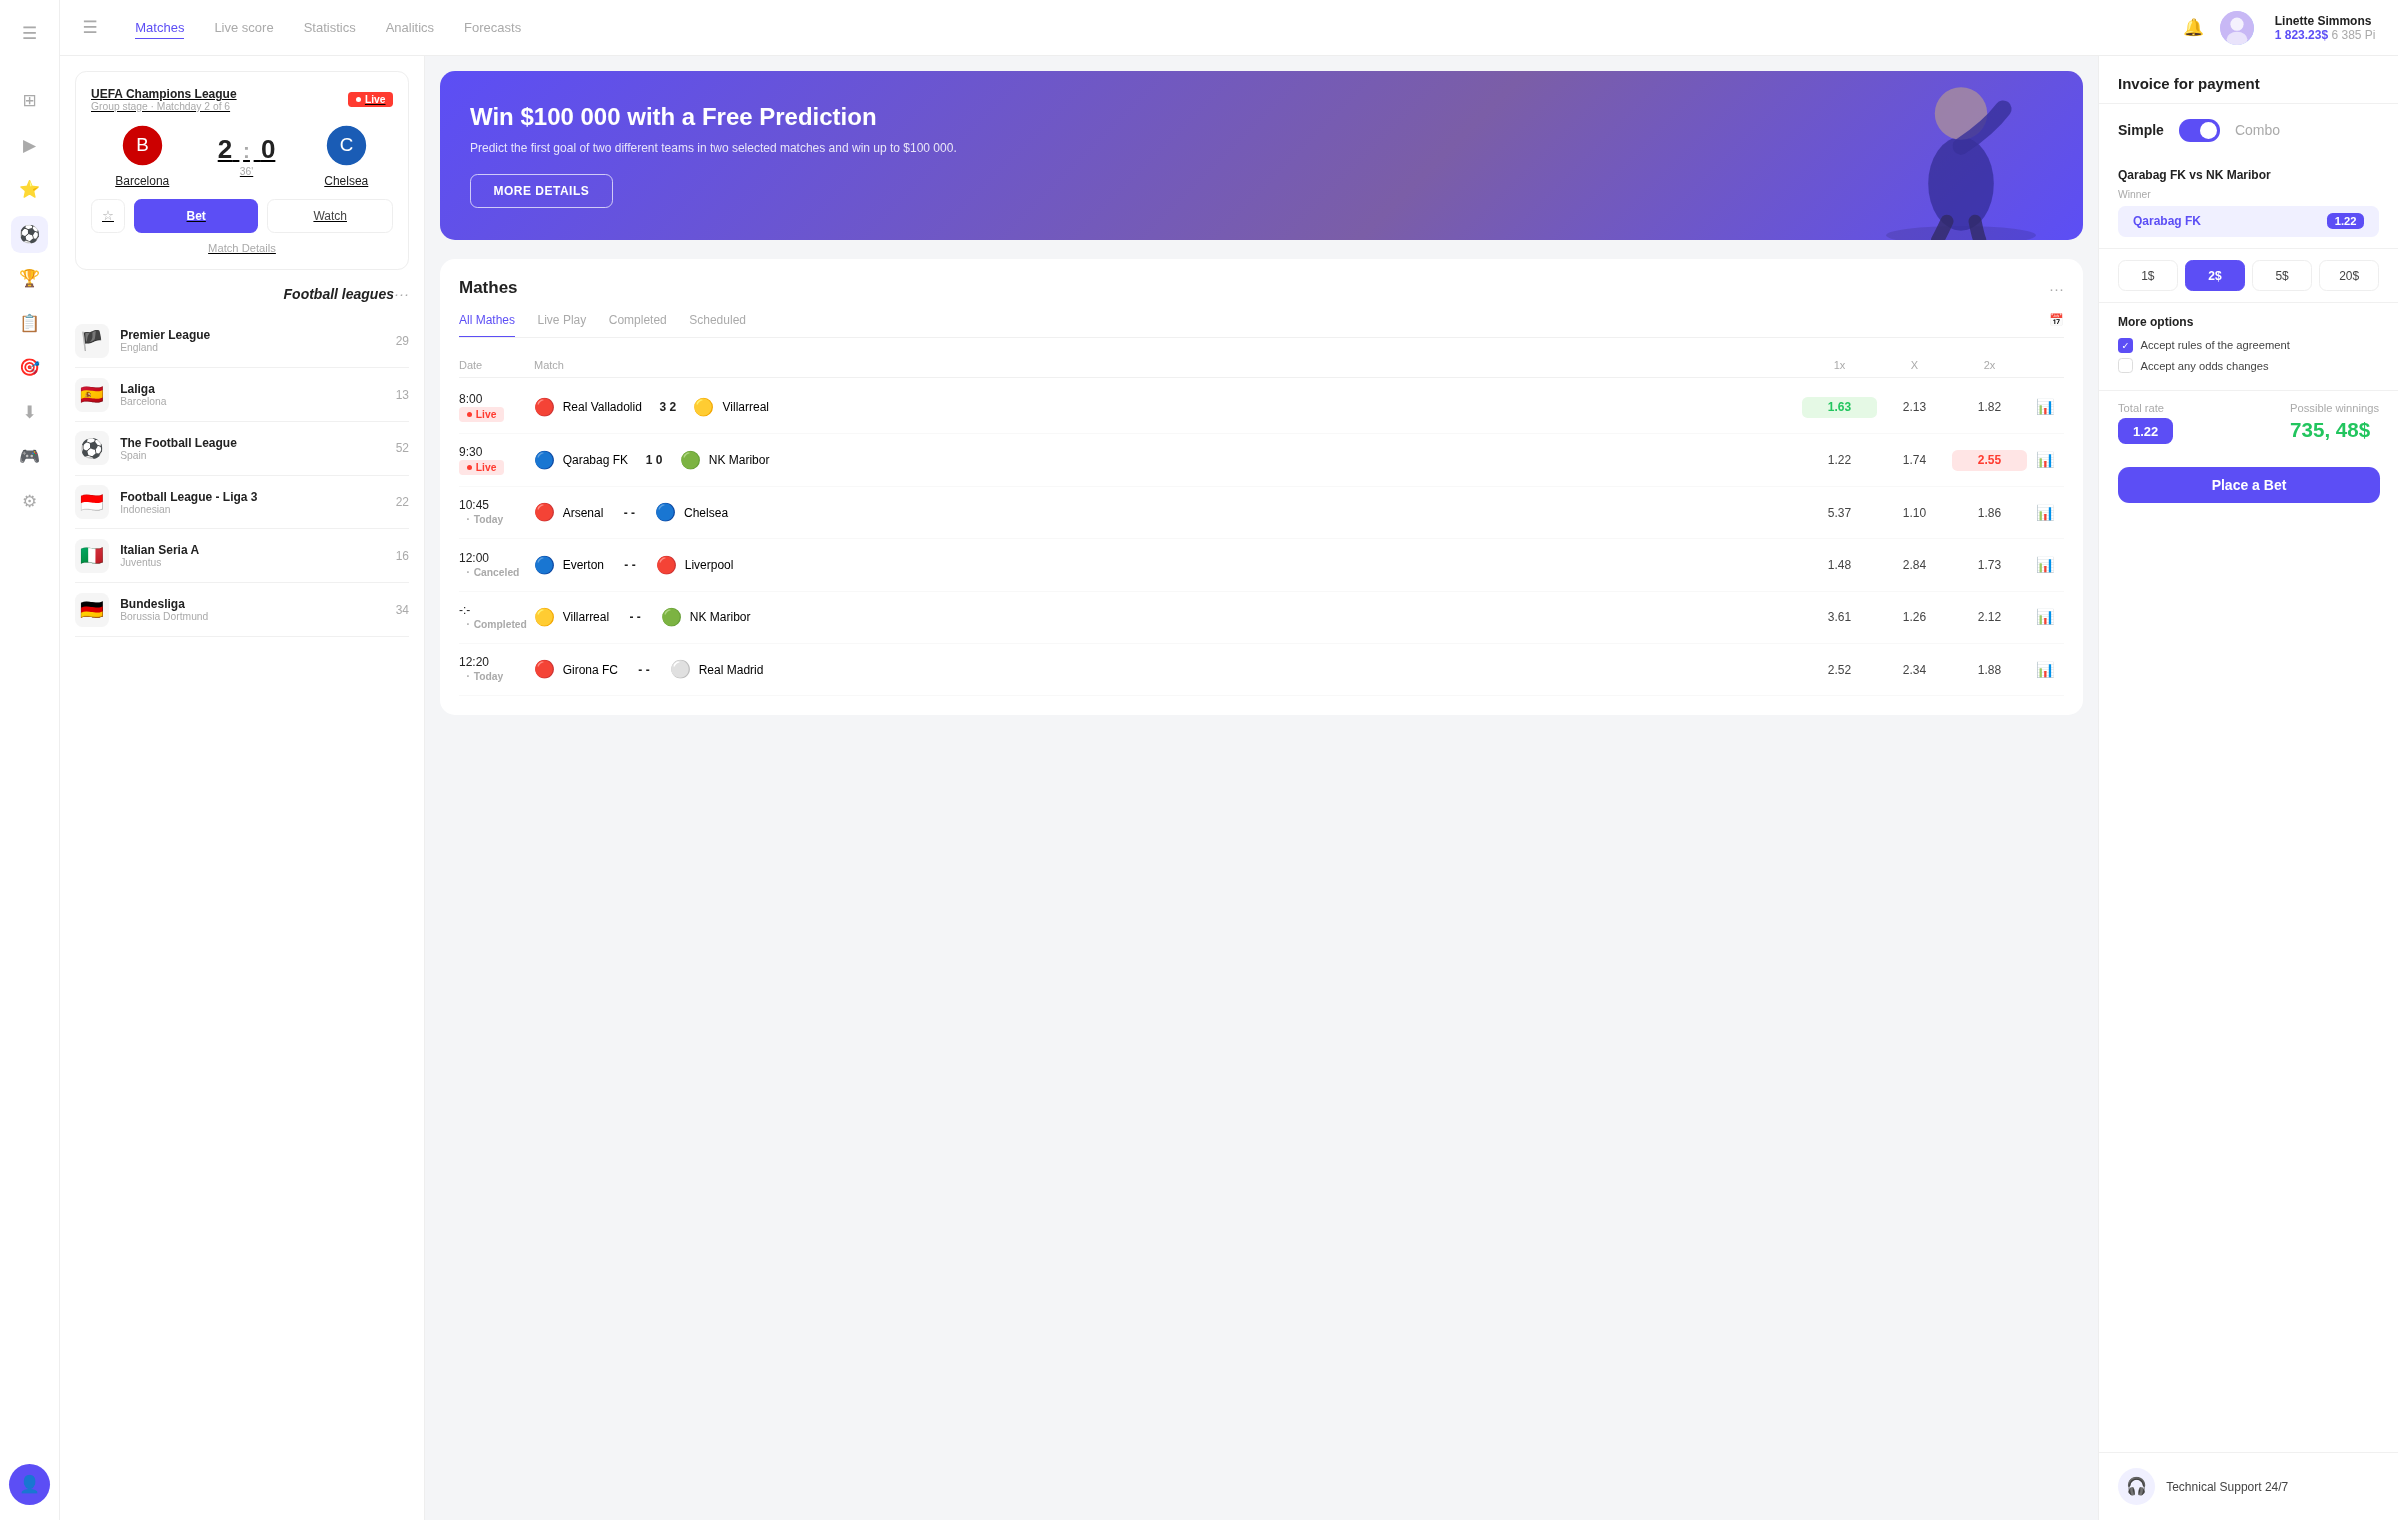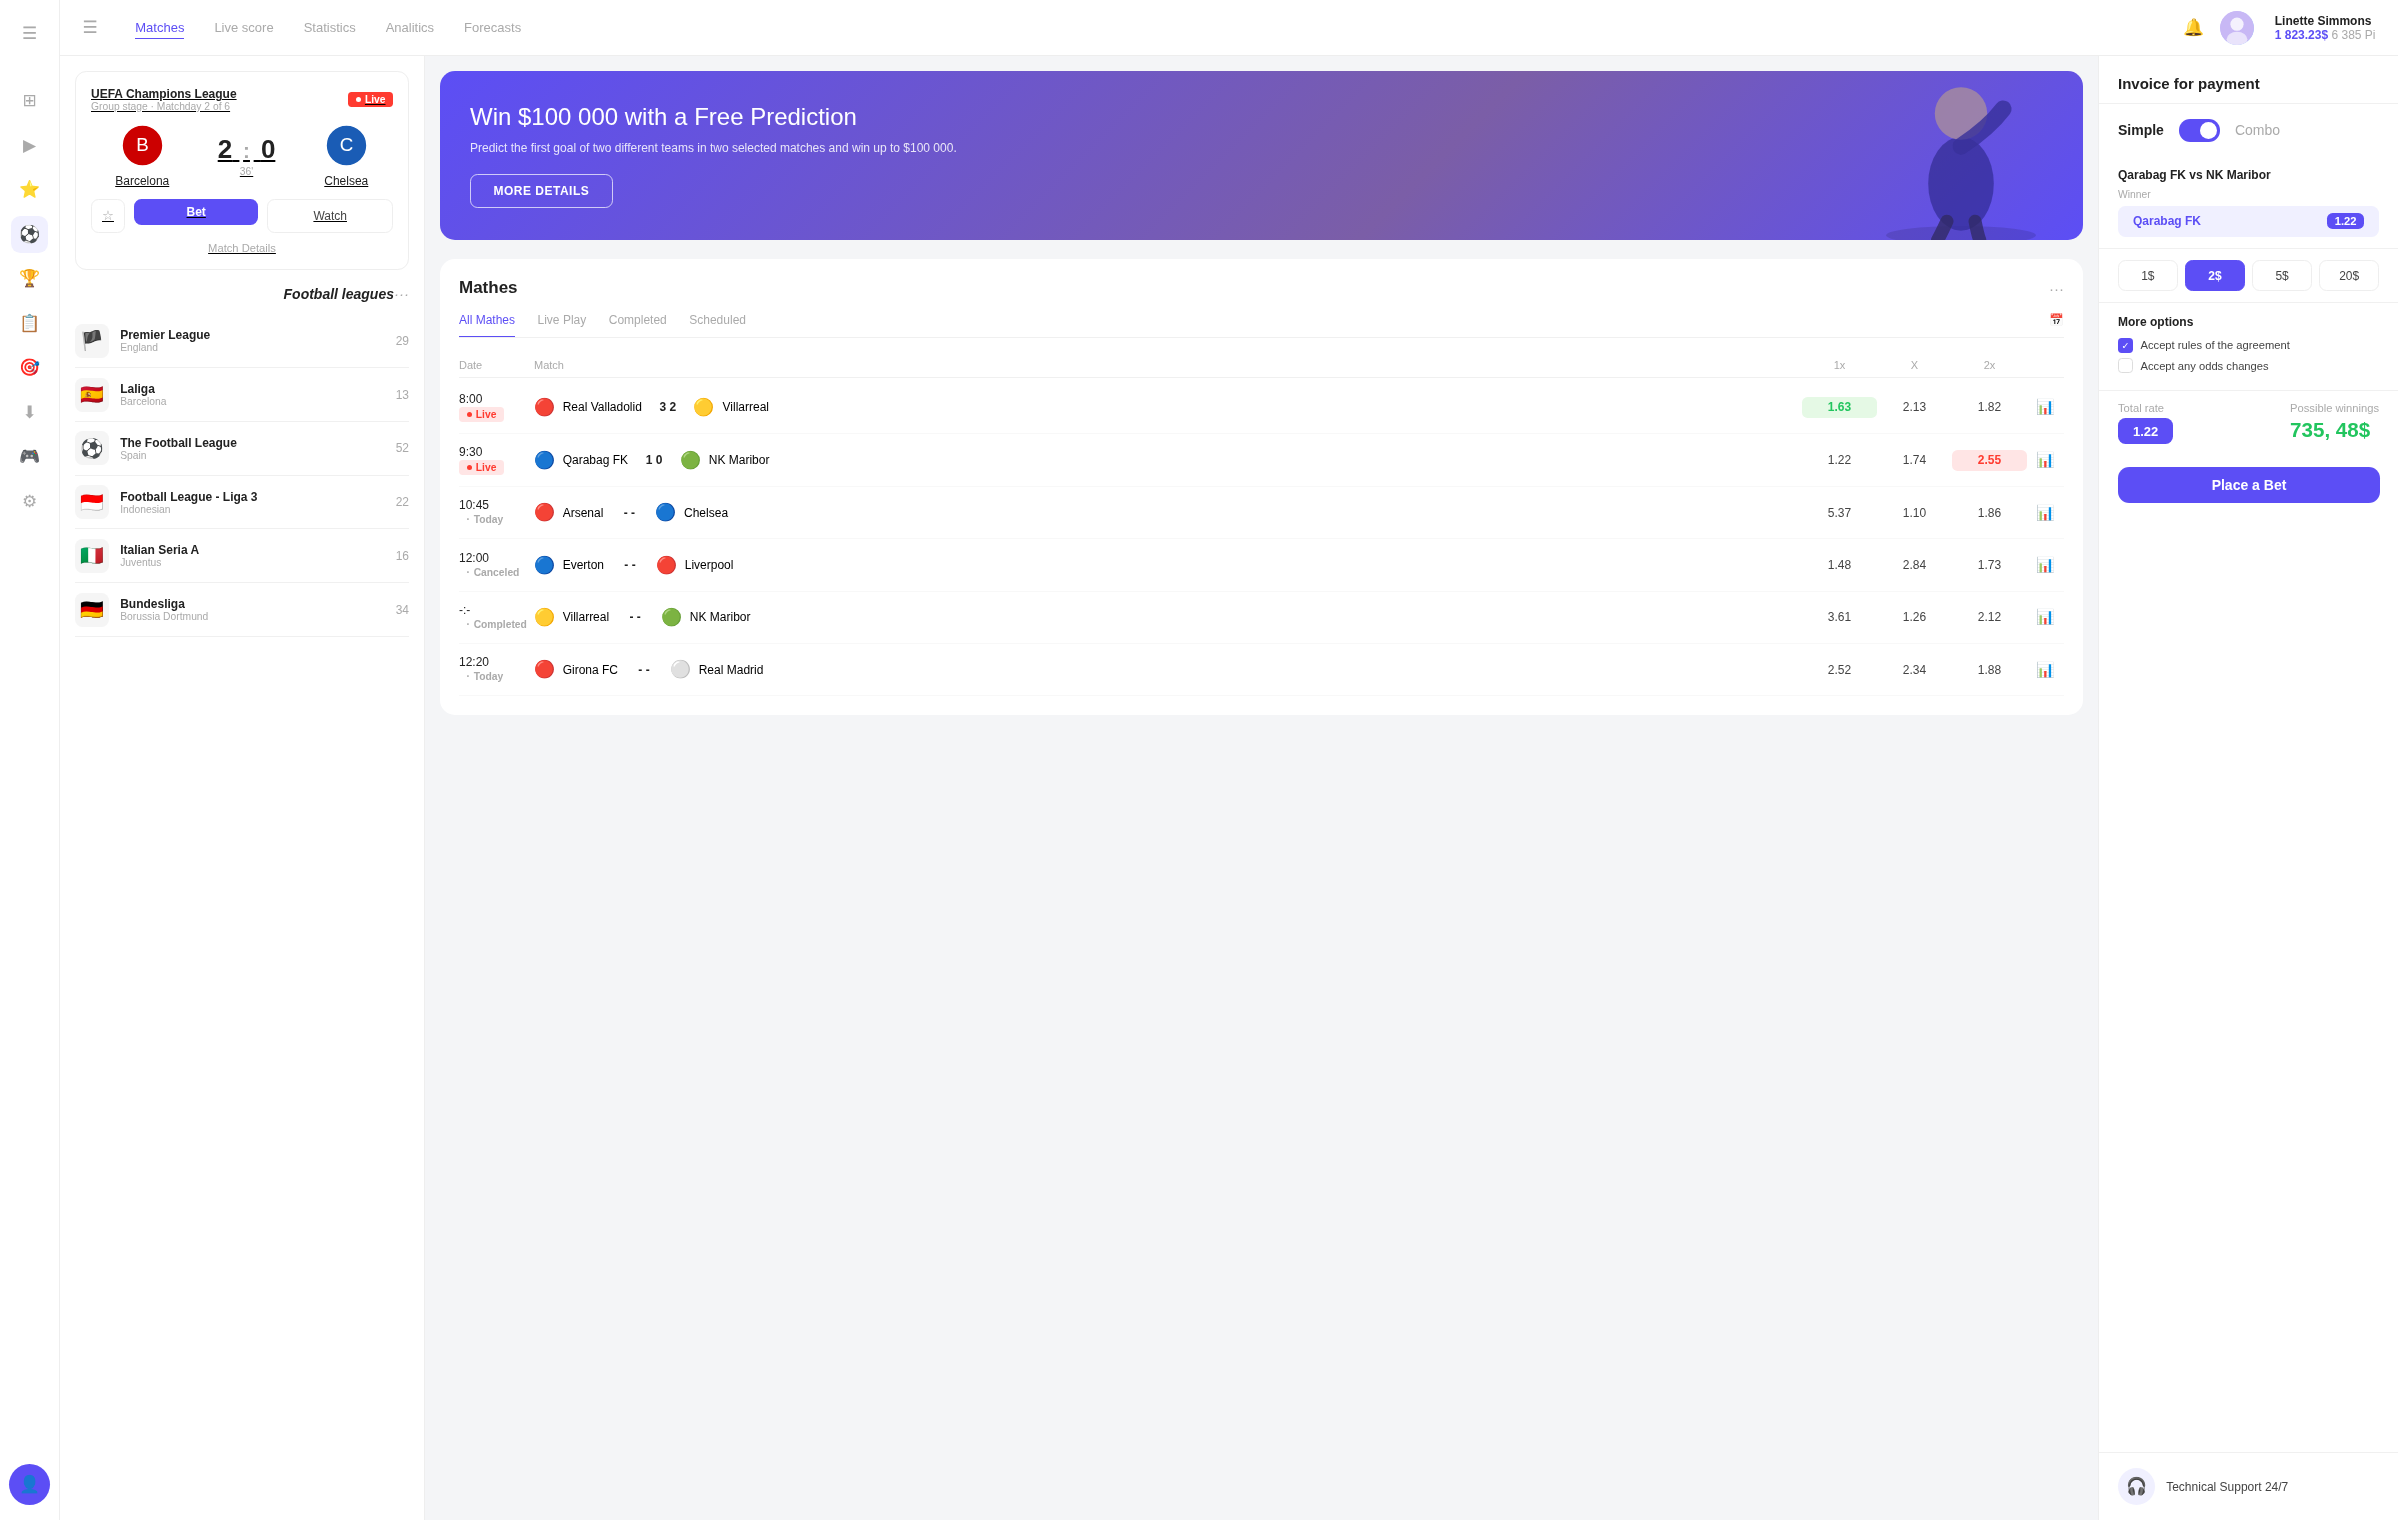--- a/index.html
+++ b/index.html
@@ -126,21 +126,21 @@
     .team-name { font-size: 12px; font-weight: 500; color: #222; }
     .score-area { text-align: center; }
     .score-value { font-size: 26px; font-weight: 700; color: #222; }
     .score-time { font-size: 10.3px; color: #aaa; margin-top: 1.9px; }
     .match-actions {
       display: flex;
       gap: 9.4px;
       margin-top: 11.2px;
     }
     .btn-fav { width: 34px; height: 34px; border: 0.9px solid #eee; border-radius: 7.5px; background: #fff; cursor: pointer; display: flex; align-items: center; justify-content: center; color: #aaa; }
-    .btn-bet { flex: 1; background: #5c4ef5; color: #fff; border: none; border-radius: 7.5px; height: 26px; font-weight: 600; cursor: pointer; font-size: 12px; }
+    .btn-bet { flex: 1; background: #5c4ef5; color: #fff; border: none; border-radius: 7.5px; height: 34px; font-weight: 600; cursor: pointer; font-size: 12px; }
     .btn-watch { flex: 1; border: 0.9px solid #eee; background: #fff; color: #444; border-radius: 7.5px; height: 34px; font-weight: 500; cursor: pointer; font-size: 12px; }
     .match-details-link { text-align: center; color: #aaa; font-size: 11.2px; margin-top: 9.4px; cursor: pointer; }
 
     
     .leagues-section { padding: 0 15px; }
     .leagues-header {
       display: flex;
       align-items: center;
       justify-content: flex-end;
       margin-bottom: 12px;
@@ -176,21 +176,21 @@
       border-radius: 15px;
       padding: 30px;
       display: flex;
       align-items: center;
       position: relative;
       overflow: hidden;
       margin-bottom: 19px;
       min-height: 169px;
     }
     .banner-content { z-index: 2; max-width: 55%; }
-    .banner-title { font-size: 24px; font-weight: 400; color: #fff; margin-bottom: 9.4px; line-height: 1.2; }
+    .banner-title { font-size: 24px; font-weight: 700; color: #fff; margin-bottom: 9.4px; line-height: 1.2; }
     .banner-subtitle { font-size: 12px; color: rgba(255,255,255,0.85); margin-bottom: 19px; }
     .banner-btn {
       border: 1.9px solid rgba(255,255,255,0.7);
       background: transparent;
       color: #fff;
       padding: 9.4px 22.5px;
       border-radius: 7.5px;
       font-weight: 600;
       cursor: pointer;
       font-size: 12px;

